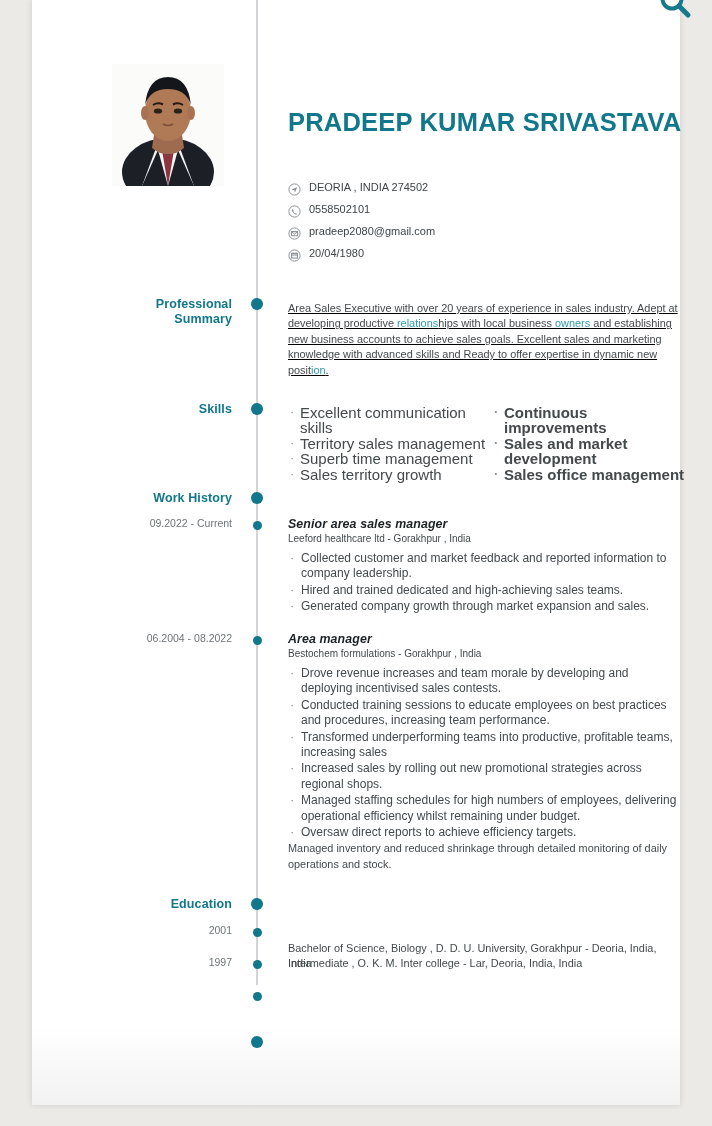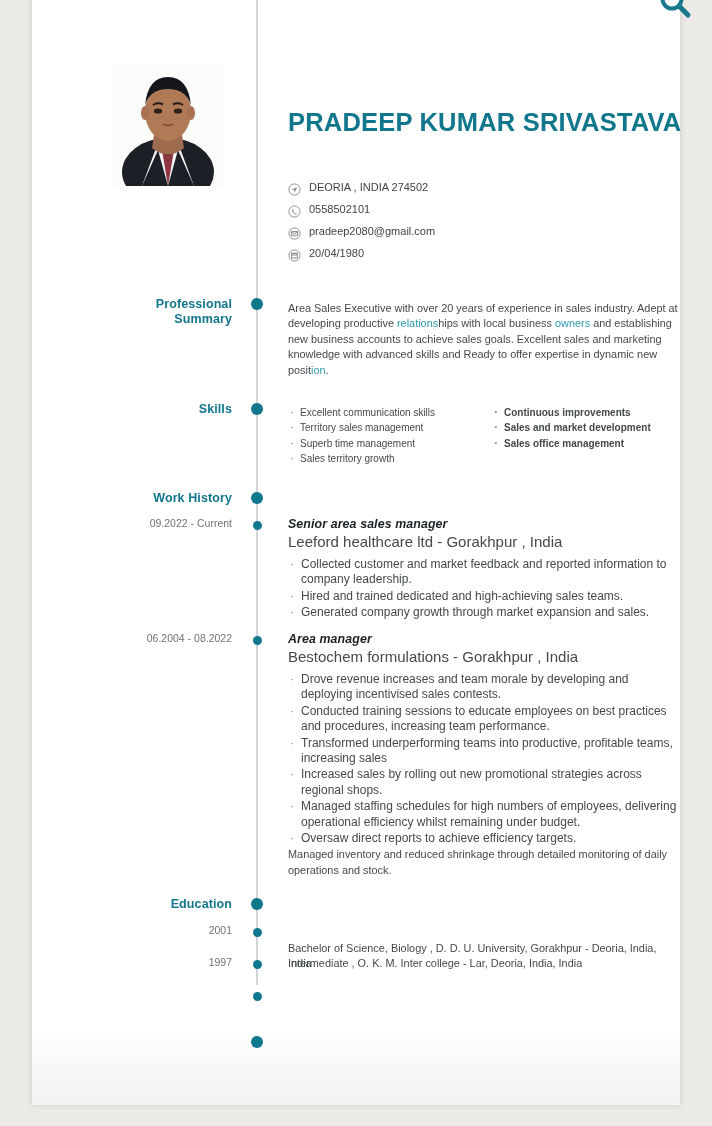--- a/index.html
+++ b/index.html
@@ -80,32 +80,32 @@
     font-size:11px; color:#3f4447; white-space:nowrap;
   }
 
   
   .para { font-size:10.9px; color:#44494c; line-height:15.4px; }
   .para .hl { color:#2f9aad; }
 
   .sk-col { position:absolute; width:200px; }
   .sk-item {
     position:relative; padding-left:12px;
-    font-size:10px; color:#44494c; line-height:15.4px;
+    font-size:15px; color:#44494c; line-height:15.4px;
   }
   .sk-item:before {
     content:"\00B7"; position:absolute; left:2px; top:-1px;
     color:#8b9094; font-size:13px;
   }
 
   .jobtitle {
     font-size:12.4px; font-weight:bold; font-style:italic;
     color:#1c2225; letter-spacing:.1px;
   }
-  .jobsub { font-size:15px; color:#44494c; margin-top:2px; }
+  .jobsub { font-size:10px; color:#44494c; margin-top:2px; }
   .jlist { margin-top:7px; }
   .jitem {
     position:relative; padding-left:13px;
     font-size:12px; color:#44494c; line-height:15.4px;
     margin-bottom:1px;
   }
   .jitem:before {
     content:"\00B7"; position:absolute; left:2px; top:-1px;
     color:#8b9094; font-size:13px;
   }
@@ -197,21 +197,21 @@
       <span class="tx">20/04/1980</span>
     </div>
   </div>
 
   <div class="dot big" style="top:298px;"></div>
   <div class="row" style="top:297px; left:0; width:648px;">
     <div class="lbl" style="top:0;">
       <div>Professional</div>
       <div>Summary</div>
     </div>
-    <div class="body" style="top:4px;">
+    <div class="body" style="top:4px;text-decoration:underline;">
       <p class="para" id="summary-para"><span>Area Sales Executive with over 20 years of experience in sales industry. Adept at developing productive </span><span class="hl">relations</span><span>hips with local business </span><span class="hl">owners</span><span> and establishing new business accounts to achieve sales goals. Excellent sales and marketing knowledge with advanced skills and Ready to offer expertise in dynamic new posit</span><span class="hl">ion</span><span>.</span></p>
     </div>
   </div>
 
   <div class="dot big" style="top:403px;"></div>
   <div class="row" style="top:402px; left:0; width:648px;">
     <div class="lbl" style="top:0;">Skills</div>
     <div class="sk-col" style="left:256px; top:3px;" id="skills-left">
         <div class="sk-item">Excellent communication skills</div>
         <div class="sk-item">Territory sales management</div>

